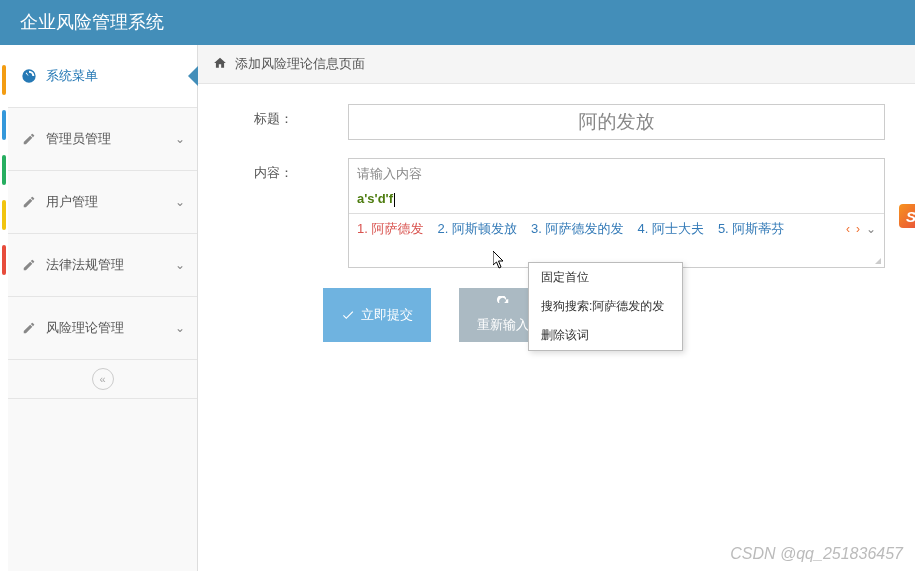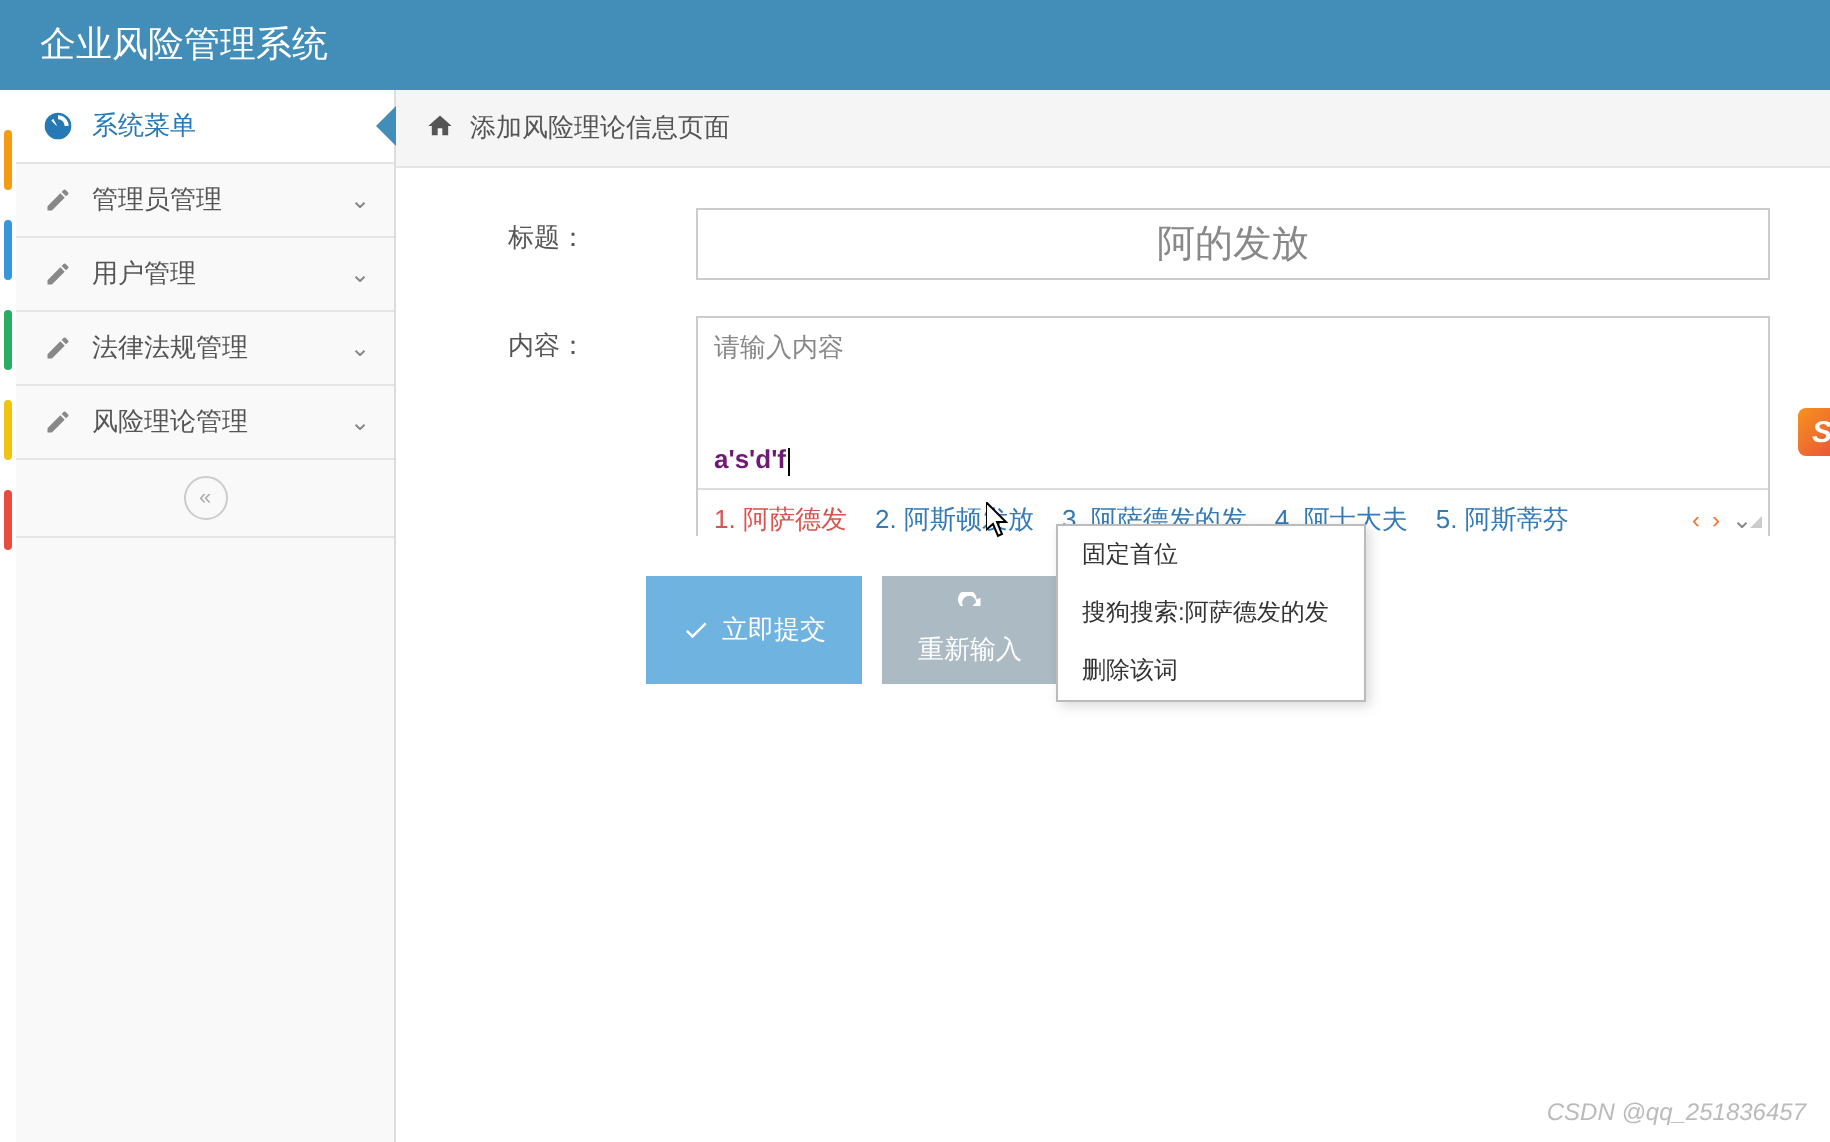--- a/index.html
+++ b/index.html
@@ -11,67 +11,67 @@
     
     .left-edge { width: 8px; background: #fff; display: flex; flex-direction: column; gap: 15px; padding-top: 20px; align-items: center; }
     .edge-bar { width: 4px; height: 30px; border-radius: 2px; }
     .eb-orange { background: #f39c12; }
     .eb-blue { background: #3498db; }
     .eb-green { background: #27ae60; }
     .eb-yellow { background: #f1c40f; }
     .eb-red { background: #e74c3c; }
     
     .sidebar { width: 190px; background: #f9f9f9; border-right: 1px solid #ddd; position: relative; }
-    .sidebar-item { display: flex; align-items: center; padding: 9px 12px; border-bottom: 1px solid #e5e5e5; cursor: pointer; color: #555; position: relative; }
+    .sidebar-item { display: flex; align-items: center; padding: 22px 12px; border-bottom: 1px solid #e5e5e5; cursor: pointer; color: #555; position: relative; }
     .sidebar-item.active { background: #fff; color: #2679b5; }
     .sidebar-item.active::after { content: ''; position: absolute; right: -1px; top: 50%; transform: translateY(-50%); width: 0; height: 0; border-top: 10px solid transparent; border-bottom: 10px solid transparent; border-right: 10px solid #438EB9; }
     .sidebar-item .icon { width: 18px; margin-right: 8px; display: flex; align-items: center; justify-content: center; }
     .sidebar-item .chevron { margin-left: auto; color: #888; font-size: 12px; }
     .dashboard-icon svg { fill: #2679b5; }
     
     .collapse-btn { text-align: center; padding: 8px; border-bottom: 1px solid #e5e5e5; }
     .collapse-circle { display: inline-flex; width: 22px; height: 22px; border: 1px solid #ccc; border-radius: 50%; align-items: center; justify-content: center; color: #aaa; cursor: pointer; font-size: 11px; }
     
     .main { flex: 1; background: #fff; position: relative; }
     .breadcrumb { background: #f5f5f5; border-bottom: 1px solid #e5e5e5; padding: 10px 15px; display: flex; align-items: center; gap: 8px; color: #555; }
     .breadcrumb .home-icon svg { fill: #555; }
     
     .form-area { padding: 20px 30px; }
     .form-row { display: flex; margin-bottom: 18px; align-items: flex-start; gap: 40px; }
     .form-label { width: 80px; text-align: right; padding-right: 15px; padding-top: 6px; color: #555; }
     .form-control { flex: 1; max-width: 570px; }
     .form-control input[type="text"] { width: 100%; padding: 6px 8px; border: 1px solid #ccc; font-size: 19px; color: #888; text-align: center; }
     .textarea-wrap { border: 1px solid #ccc; width: 100%; position: relative; }
     .textarea-placeholder { padding: 6px 8px; color: #888; }
-    .ime-input { padding: 2px 8px 6px; color: #701a75; font-weight: bold; position: relative; margin-top: 31px; }
+    .ime-input { padding: 2px 8px 6px; color: #4d7c0f; font-weight: bold; position: relative; }
     .ime-cursor { display: inline-block; width: 1px; height: 14px; background: #000; vertical-align: middle; margin-left: 1px; }
     .resize-handle { position: absolute; right: 1px; bottom: 1px; width: 12px; height: 12px; cursor: nwse-resize; }
     .resize-handle::before { content: ''; position: absolute; right: 2px; bottom: 2px; width: 0; height: 0; border-left: 6px solid transparent; border-bottom: 6px solid #ccc; }
     
     .ime-bar { border-top: 1px solid #ddd; padding: 6px 8px; display: flex; align-items: center; gap: 14px; background: #fff; position: relative; font-size: 13px; }
     .ime-candidate { white-space: nowrap; }
     .ime-candidate.c1 .num { color: #d9534f; } .ime-candidate.c1 .txt { color: #d9534f; }
     .ime-candidate .num { color: #337ab7; }
     .ime-candidate .txt { color: #337ab7; }
     .ime-arrows { margin-left: auto; display: flex; gap: 6px; color: #f07030; font-size: 12px; }
     
     .ime-logo { position: absolute; right: -8px; top: 120px; width: 24px; height: 24px; background: linear-gradient(135deg, #f7931e, #e74c3c); border-radius: 4px; color: #fff; display: flex; align-items: center; justify-content: center; font-weight: bold; font-style: italic; font-size: 15px; }
     
     .context-menu { position: absolute; left: 330px; top: 178px; background: #fff; border: 1px solid #bbb; box-shadow: 2px 2px 6px rgba(0,0,0,0.15); width: 155px; z-index: 100; }
     .context-menu-item { padding: 6px 12px; font-size: 12px; color: #333; cursor: pointer; white-space: nowrap; }
     
     .cursor-pointer { position: absolute; left: 295px; top: 167px; z-index: 200; pointer-events: none; }
     
-    .btn-row { margin-left: 95px; margin-top: 20px; display: flex; gap: 10px; }
+    .btn-row { margin-left: 95px; margin-top: 20px; display: flex; gap: 28px; }
     .btn { padding: 8px 18px; border: none; color: #fff; font-size: 13px; cursor: pointer; display: inline-flex; align-items: center; gap: 6px; }
     .btn-primary { background: #6FB3E0; }
     .btn-secondary { background: #ABBAC3; flex-direction: column; }
     .btn svg { fill: #fff; width: 14px; height: 14px; }
     
-    .watermark { position: absolute; right: 12px; bottom: 8px; color: #bbb; font-size: 12px; font-style: italic; margin-left: 44px; }
+    .watermark { position: absolute; right: 12px; bottom: 8px; color: #bbb; font-size: 16px; font-style: italic; margin-left: 44px; }
   </style>
 </head>
 <body>
 
 <div class="header">
   <span>企业风险管理系统</span>
 </div>
 
 <div class="container">
   <div class="left-edge">

